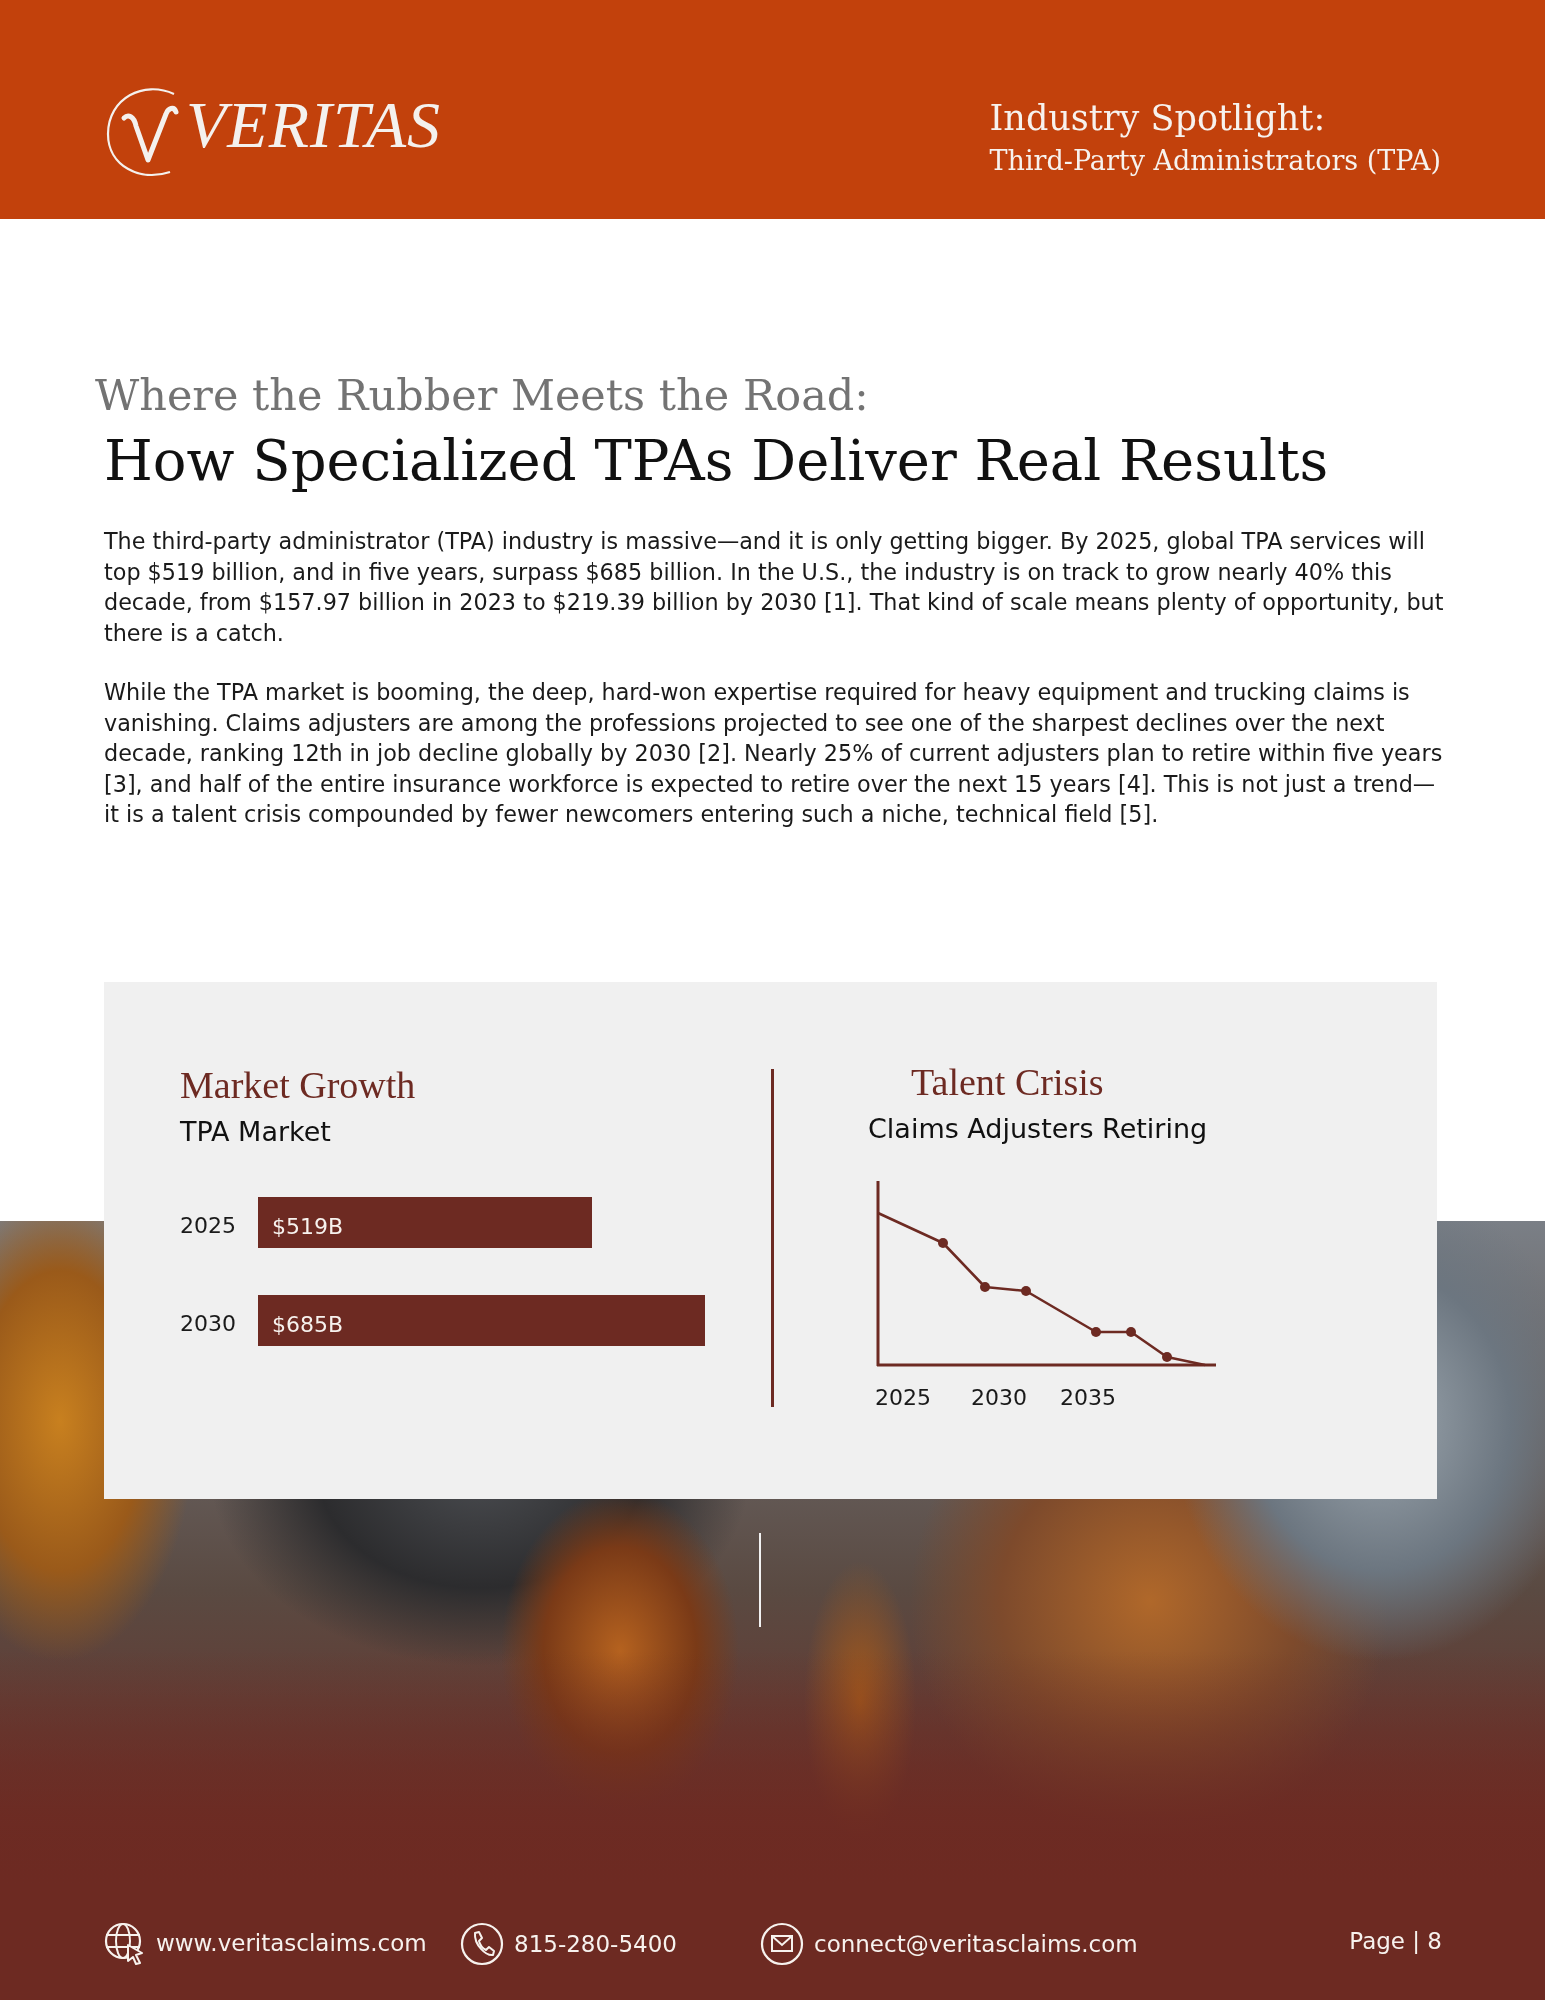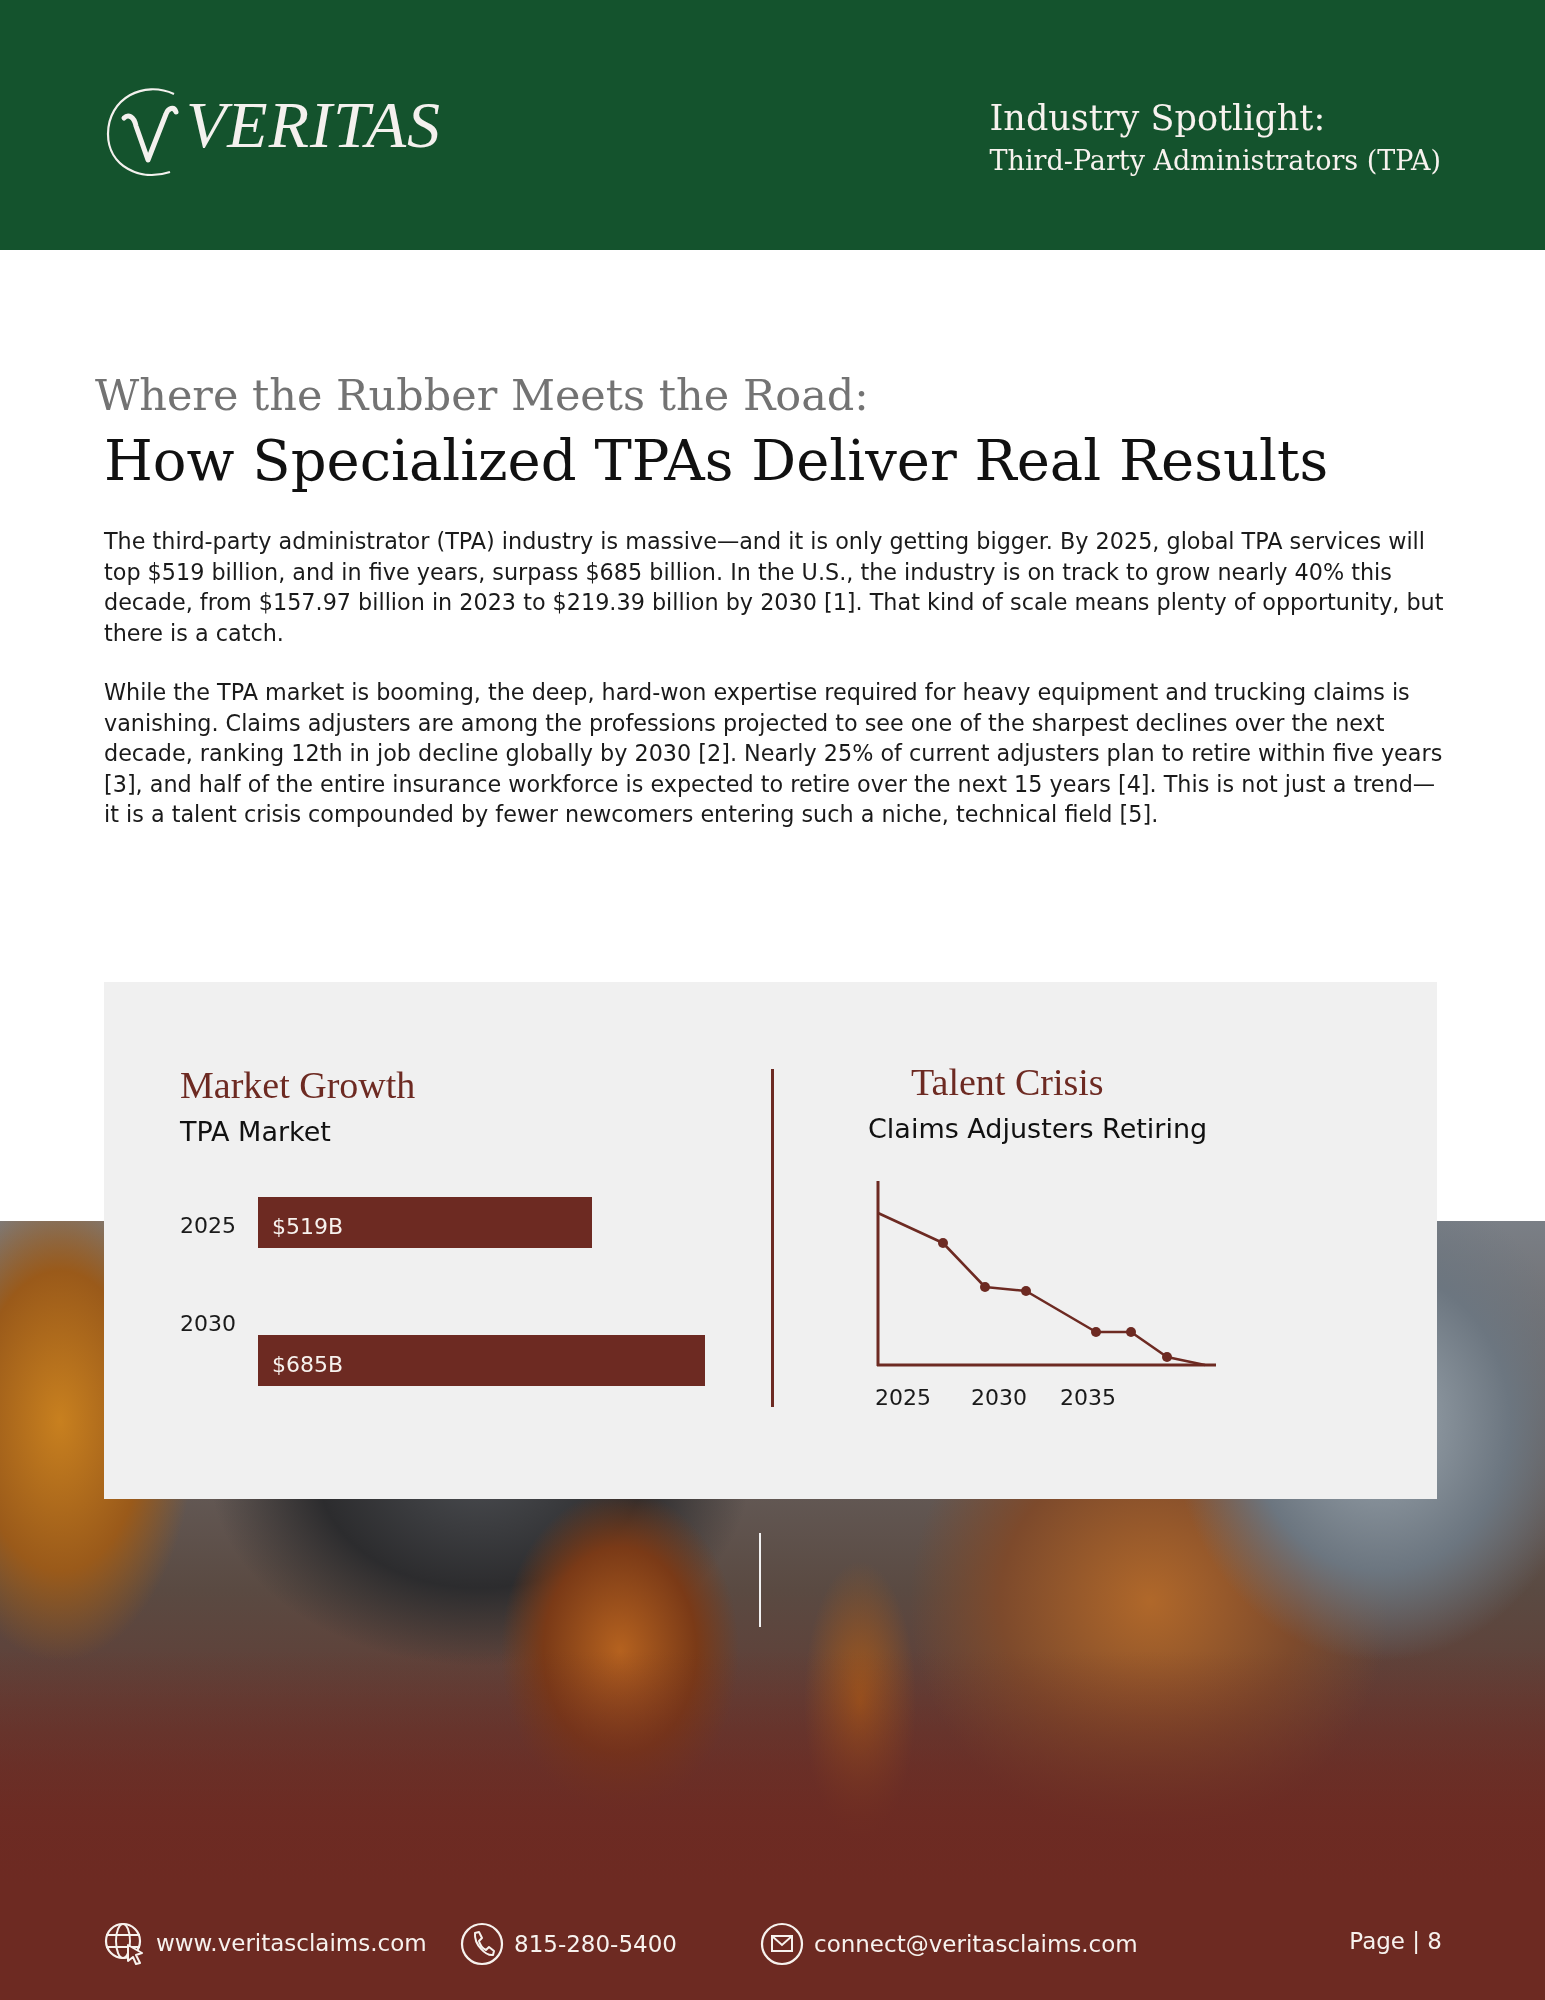--- a/index.html
+++ b/index.html
@@ -1,19 +1,19 @@
 <!DOCTYPE html>
 <html><head>
 <meta charset="utf-8">
 <style>
   * { box-sizing: border-box; margin: 0; padding: 0; }
   html, body { width: 1545px; height: 2000px; background: #ffffff; overflow: hidden; }
   body { position: relative; font-family: "Liberation Sans", "DejaVu Sans", sans-serif; color: #1a1a1a; }
 
-  .header { position: absolute; left: 0; top: 0; width: 1545px; height: 250px; background: #14532d; }
+  .header { position: absolute; left: 0; top: 0; width: 1545px; height: 219px; background: #c2410c; }
   .logo { position: absolute; left: 104px; top: 86px; width: 370px; height: 94px; }
   .logo-word { position: absolute; left: 82px; top: 6px; font-family: "Liberation Serif", "DejaVu Serif", serif; font-style: italic; font-size: 66px; color: #f4f1ee; letter-spacing: 1px; line-height: 1; }
   .header-right { position: absolute; right: 104px; top: 96px; text-align: left; color: #f7f2ee; font-family: "DejaVu Serif", "Liberation Serif", serif; }
   .header-title { font-size: 35px; line-height: 44px; }
   .header-sub { font-size: 27px; line-height: 38px; margin-top: 2px; }
 
   .kicker { position: absolute; left: 95px; top: 368px; font-family: "DejaVu Serif", "Liberation Serif", serif; font-size: 43px; color: #737373; line-height: 54px; }
   .headline { position: absolute; left: 104px; top: 428px; font-family: "DejaVu Serif", "Liberation Serif", serif; font-size: 56px; color: #111; line-height: 66px; }
 
   .body-text { position: absolute; left: 104px; width: 1340px; font-family: "DejaVu Sans", "Liberation Sans", sans-serif; font-size: 22.3px; line-height: 30.5px; color: #1a1a1a; }
@@ -77,21 +77,21 @@
 
   <div class="panel-title" style="left:76px;top:80px;">Market Growth</div>
   <div class="panel-sub" style="left:76px;top:133px;">TPA Market</div>
 
   <div class="bar-label" style="left:76px;top:231px;">2025</div>
   <div class="bar" style="left:154px;top:215px;width:334px;">
     <span>$519B</span>
   </div>
 
   <div class="bar-label" style="left:76px;top:329px;">2030</div>
-  <div class="bar" style="left:154px;top:313px;width:447px;margin-top:40px;">
+  <div class="bar" style="left:154px;top:313px;width:447px;">
     <span>$685B</span>
   </div>
 
   <div class="card-divider"></div>
 
   <div class="panel-title" style="left:807px;top:77px;">Talent Crisis</div>
   <div class="panel-sub" style="left:764px;top:130px;">Claims Adjusters Retiring</div>
 
   <svg width="360" height="200" viewBox="0 0 360 200" style="position:absolute;left:764px;top:196px;">
 

